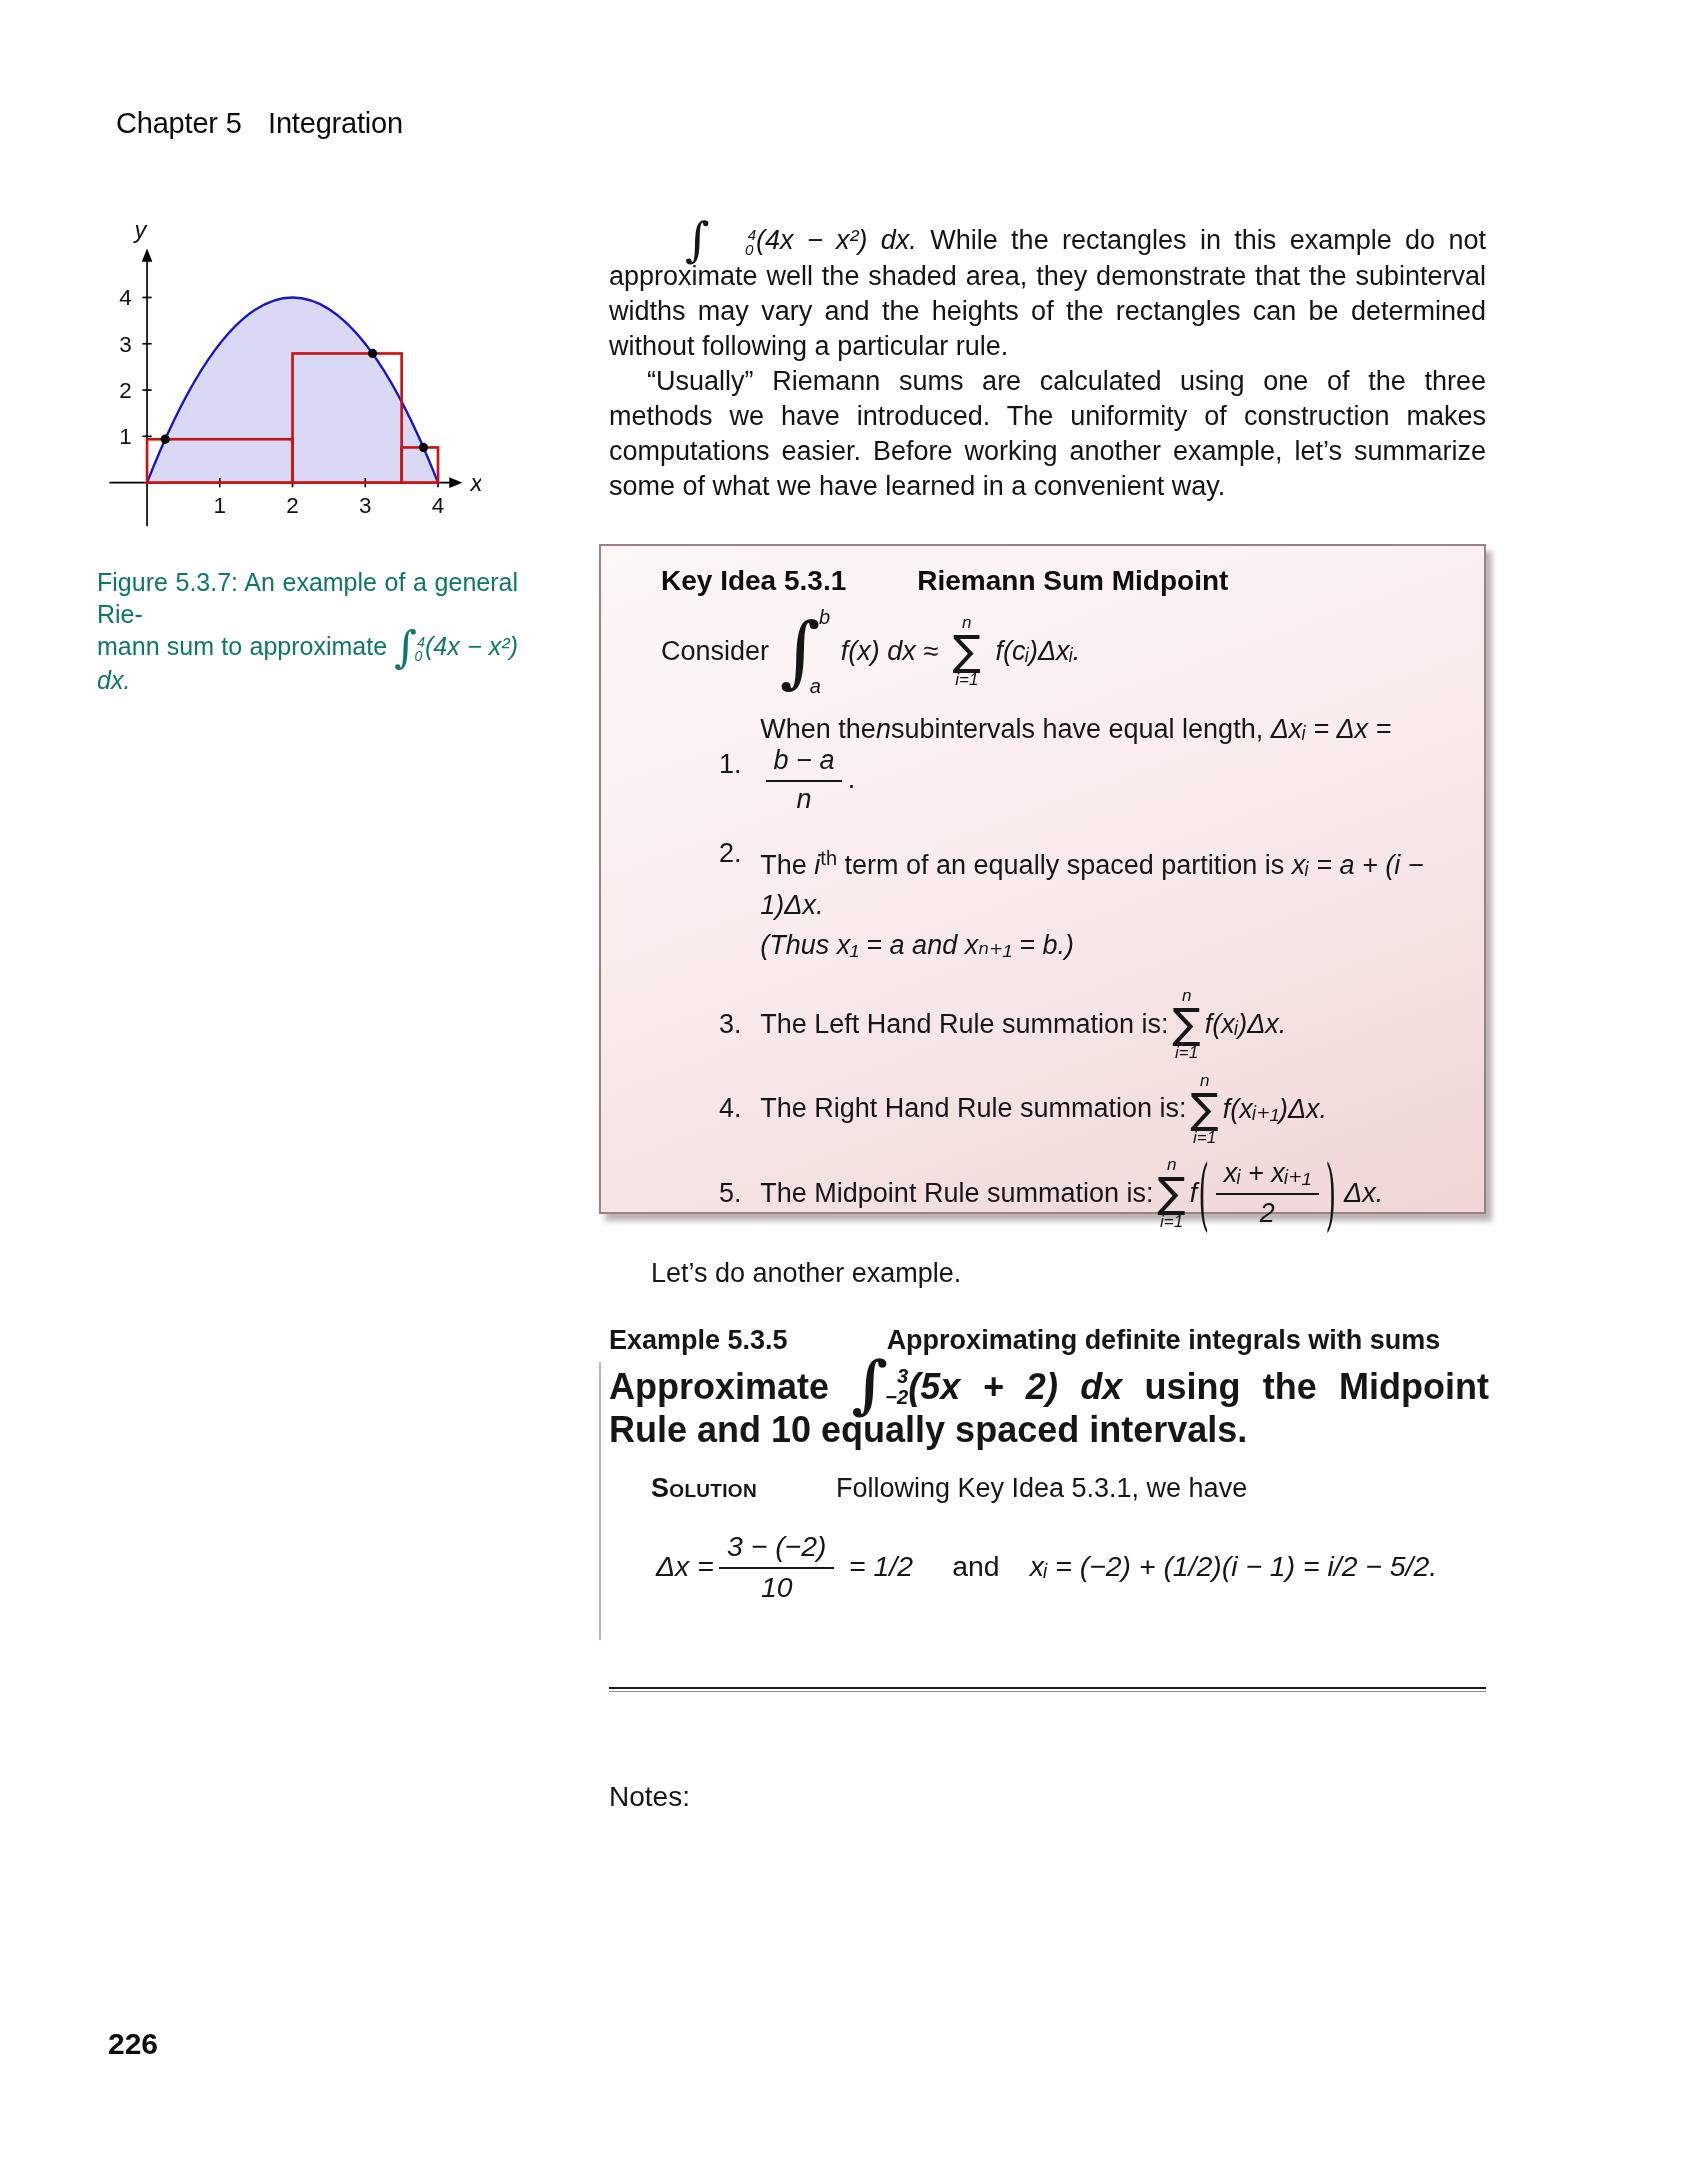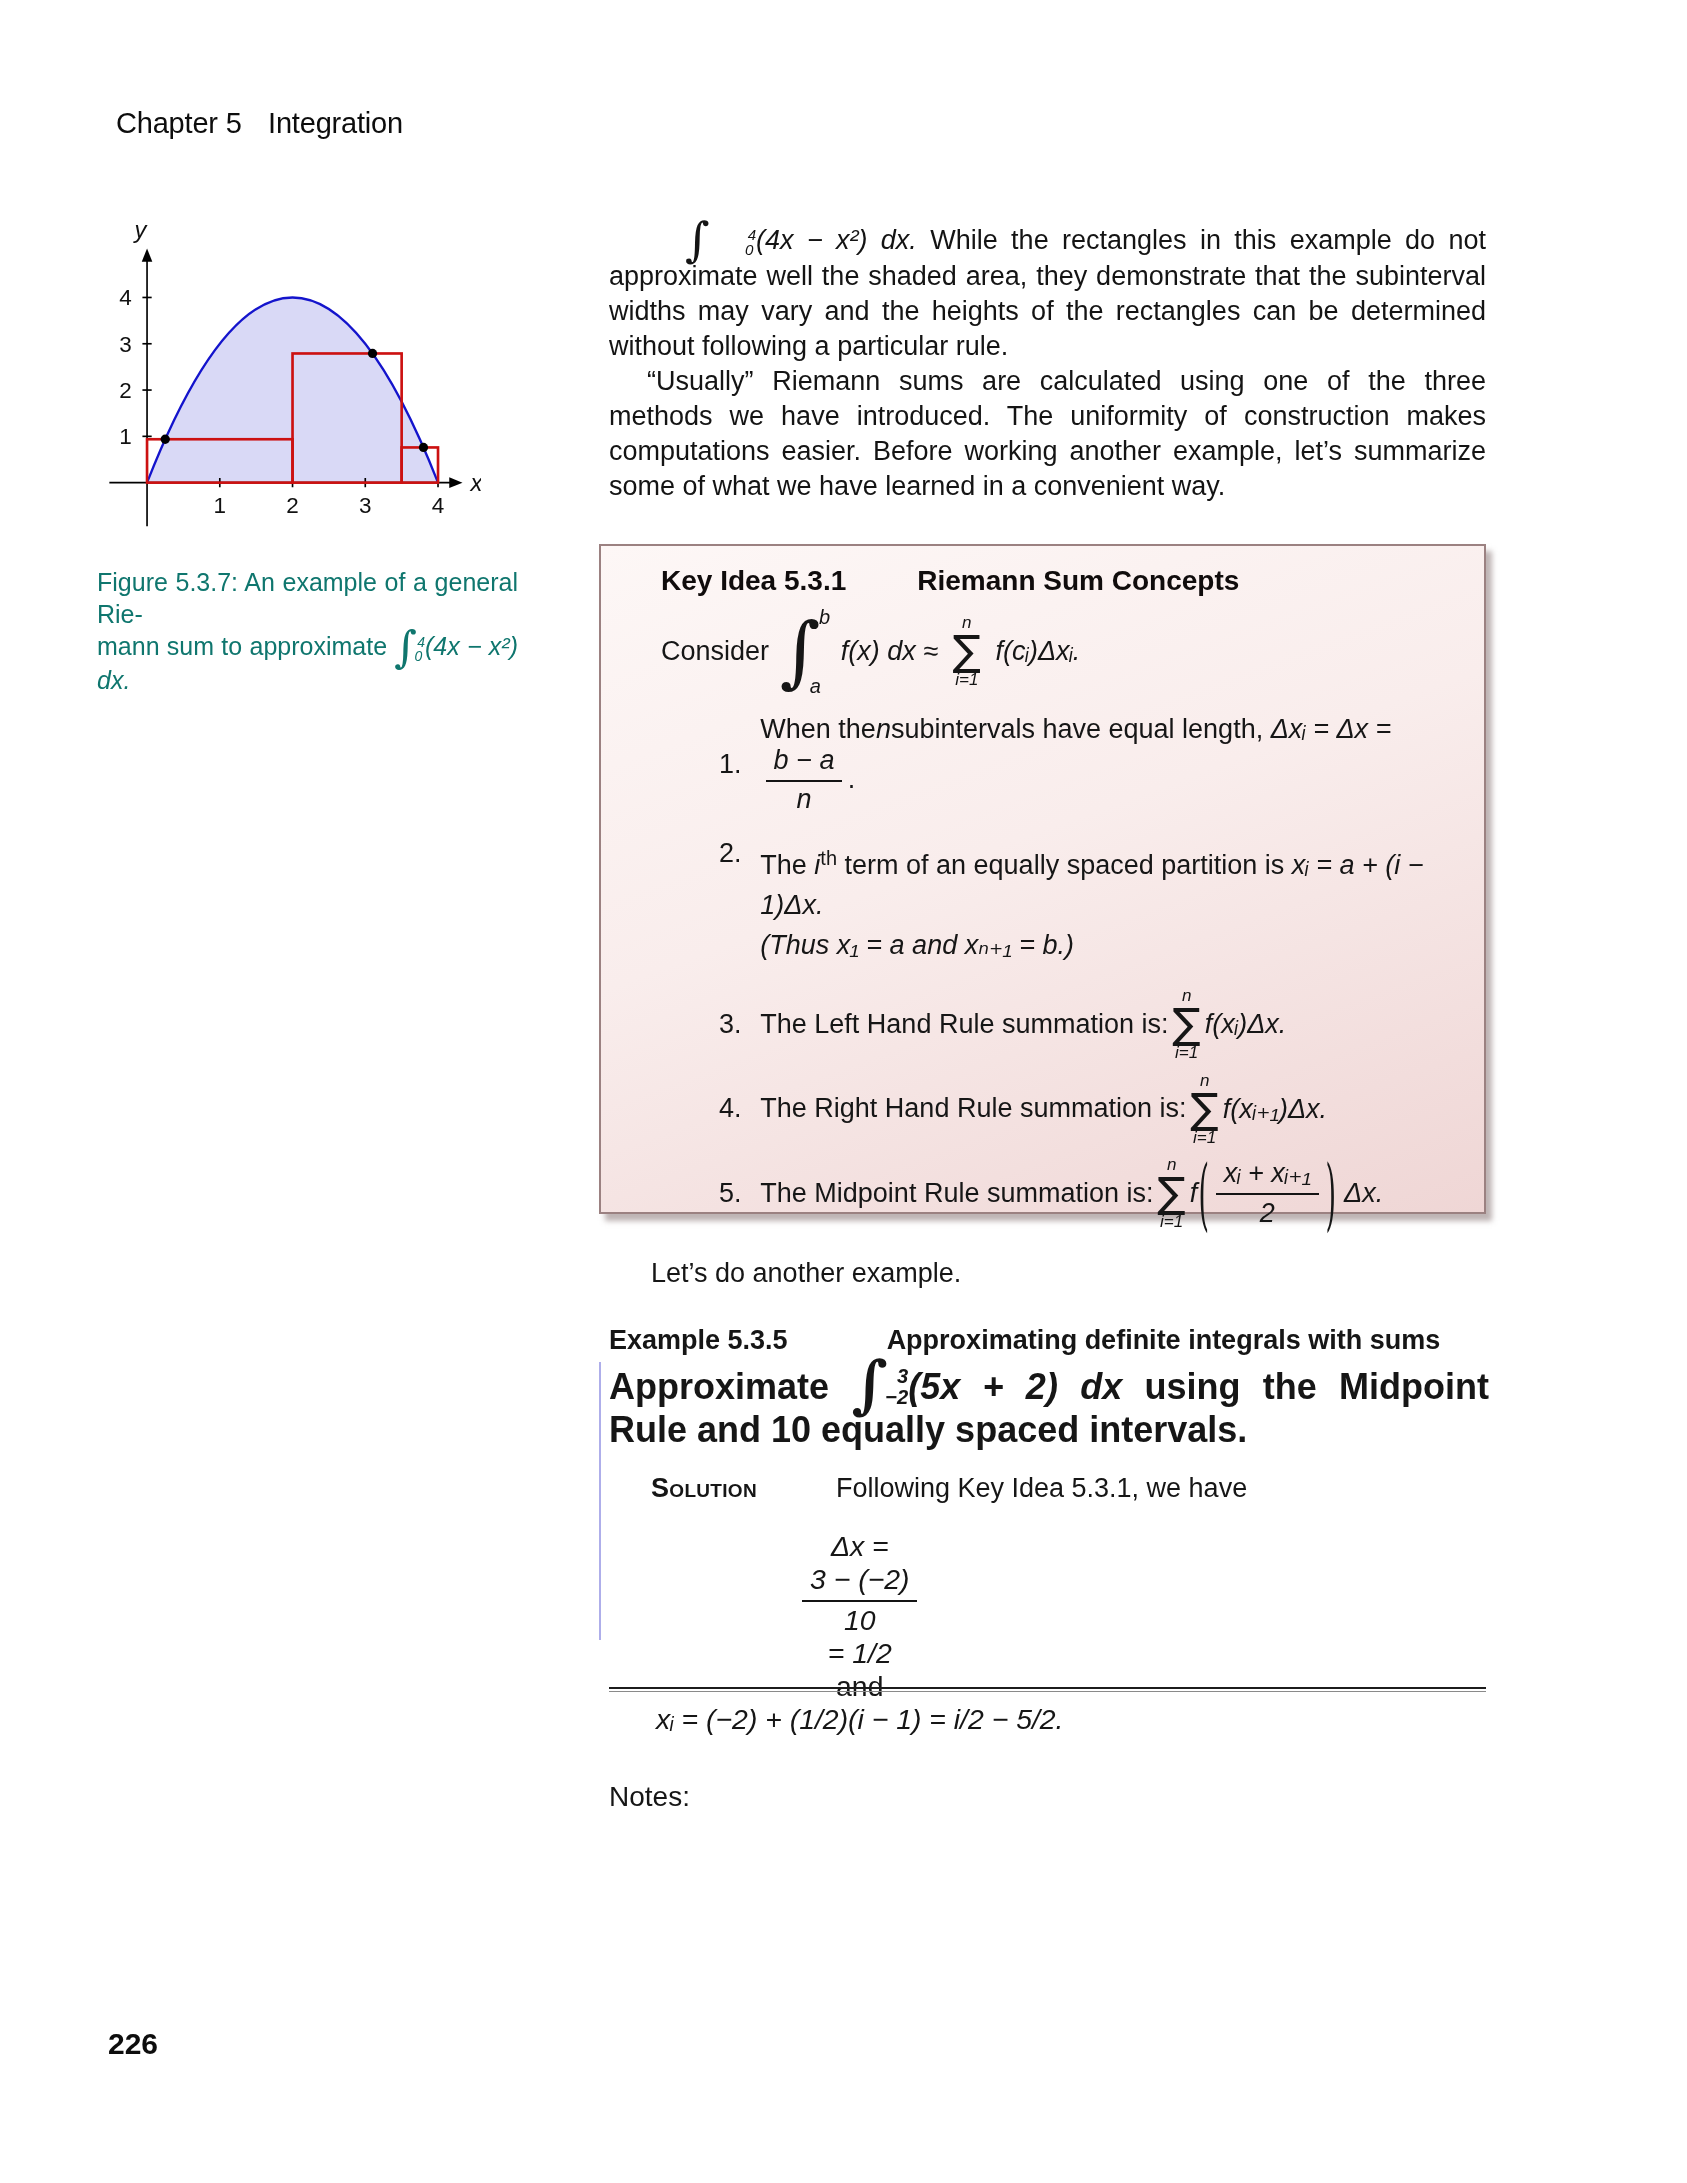--- a/index.html
+++ b/index.html
@@ -59,21 +59,21 @@
   .bigp{display:inline-block;transform:scaleY(2.9);font-weight:300;margin:0 1.3px;font-family:"DejaVu Serif",serif;}
   sup.th{font-size:20px;vertical-align:9.3px;}
   
   .lets{left:651px;top:1258px;font-size:27px;}
   .ex-title{left:609px;top:1325px;font-size:27px;font-weight:bold;}
   .ex-title .ex-label{margin-right:99px;}
   .ex-rule{left:599px;top:1362px;width:2px;height:278px;background:#aeaeea;}
   .ex-body{left:609px;top:1360px;width:880px;font-size:36px;line-height:41px;text-align:justify;font-weight:bold;}
   .sol-row{left:651px;top:1473px;font-size:27px;display:flex;}
   .sol-label{font-variant:small-caps;font-weight:bold;letter-spacing:0.3px;margin-right:79px;}
-  .sol-math{left:656px;top:1530px;font-size:28.4px;display:flex;align-items:center;flex-direction:column;}
+  .sol-math{left:656px;top:1530px;font-size:28.4px;display:flex;align-items:center;}
   .sol-math .gap{margin:0 30px;font-style:normal;}
   .sol-math .sp{margin:0 9.3px;}
   
   .notes-rule{left:609px;top:1687px;width:877px;height:2px;border-top:2px solid #1c1c1c;border-bottom:0.7px solid #8a8a8a;}
   .notes-label{left:609px;top:1781px;font-size:28px;}
   
   .tick{font-size:34px;fill:#111;font-family:"Liberation Sans","DejaVu Sans",sans-serif;}
   .axlbl{font-size:36px;fill:#111;font-style:italic;font-family:"Liberation Sans","DejaVu Sans",sans-serif;}
 </style>
 </head>
@@ -146,21 +146,21 @@
     </span><span class="mi">(4x − x²) dx.</span><span> While the rectangles in this example do not approximate well the shaded area, they demonstrate that the subinterval widths may vary and the heights of the rectangles can be determined without following a particular rule.</span>
 </div>
 
 <div class="abs para p2">
   <span>“Usually” Riemann sums are calculated using one of the three methods we have introduced.  The uniformity of construction makes computations easier. Before working another example, let’s summarize some of what we have learned in a convenient way.</span>
 </div>
 
 <div class="abs keyidea">
   <div class="ki-inner">
     <div class="ki-title">
-      <span class="ki-label">Key Idea 5.3.1</span><span>Riemann Sum Concepts</span>
+      <span class="ki-label">Key Idea 5.3.1</span><span>Riemann Sum Midpoint</span>
     </div>
     <div class="ki-consider">
       <span>Consider</span>
       <span class="dint">
           <span class="isign">∫</span>
           <span class="ilims">
             <span class="it">b</span>
             <span class="ib">a</span>
           </span>
         </span>

